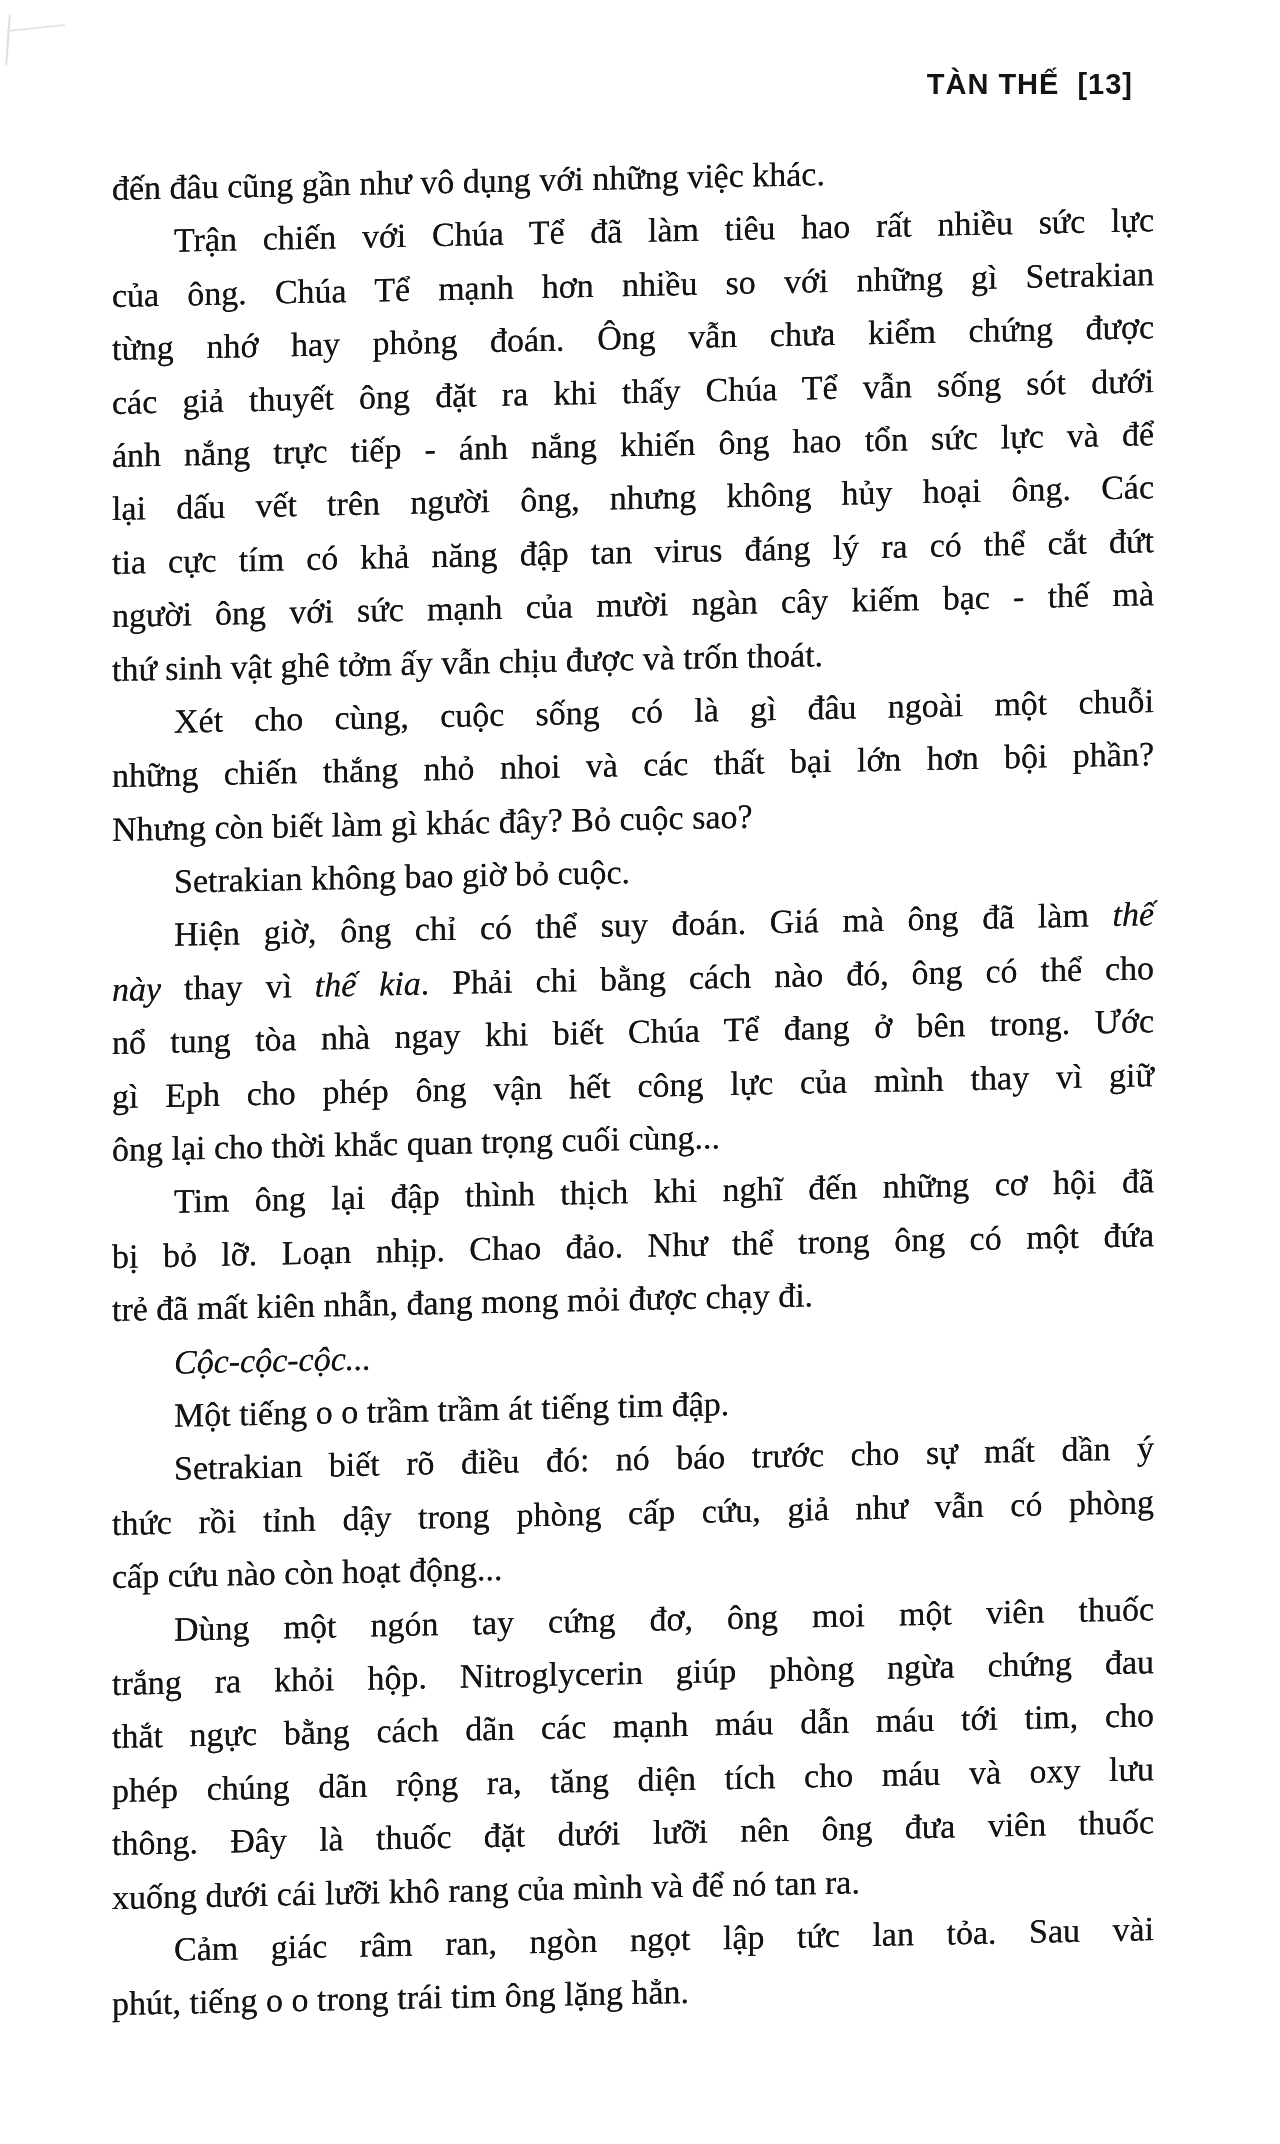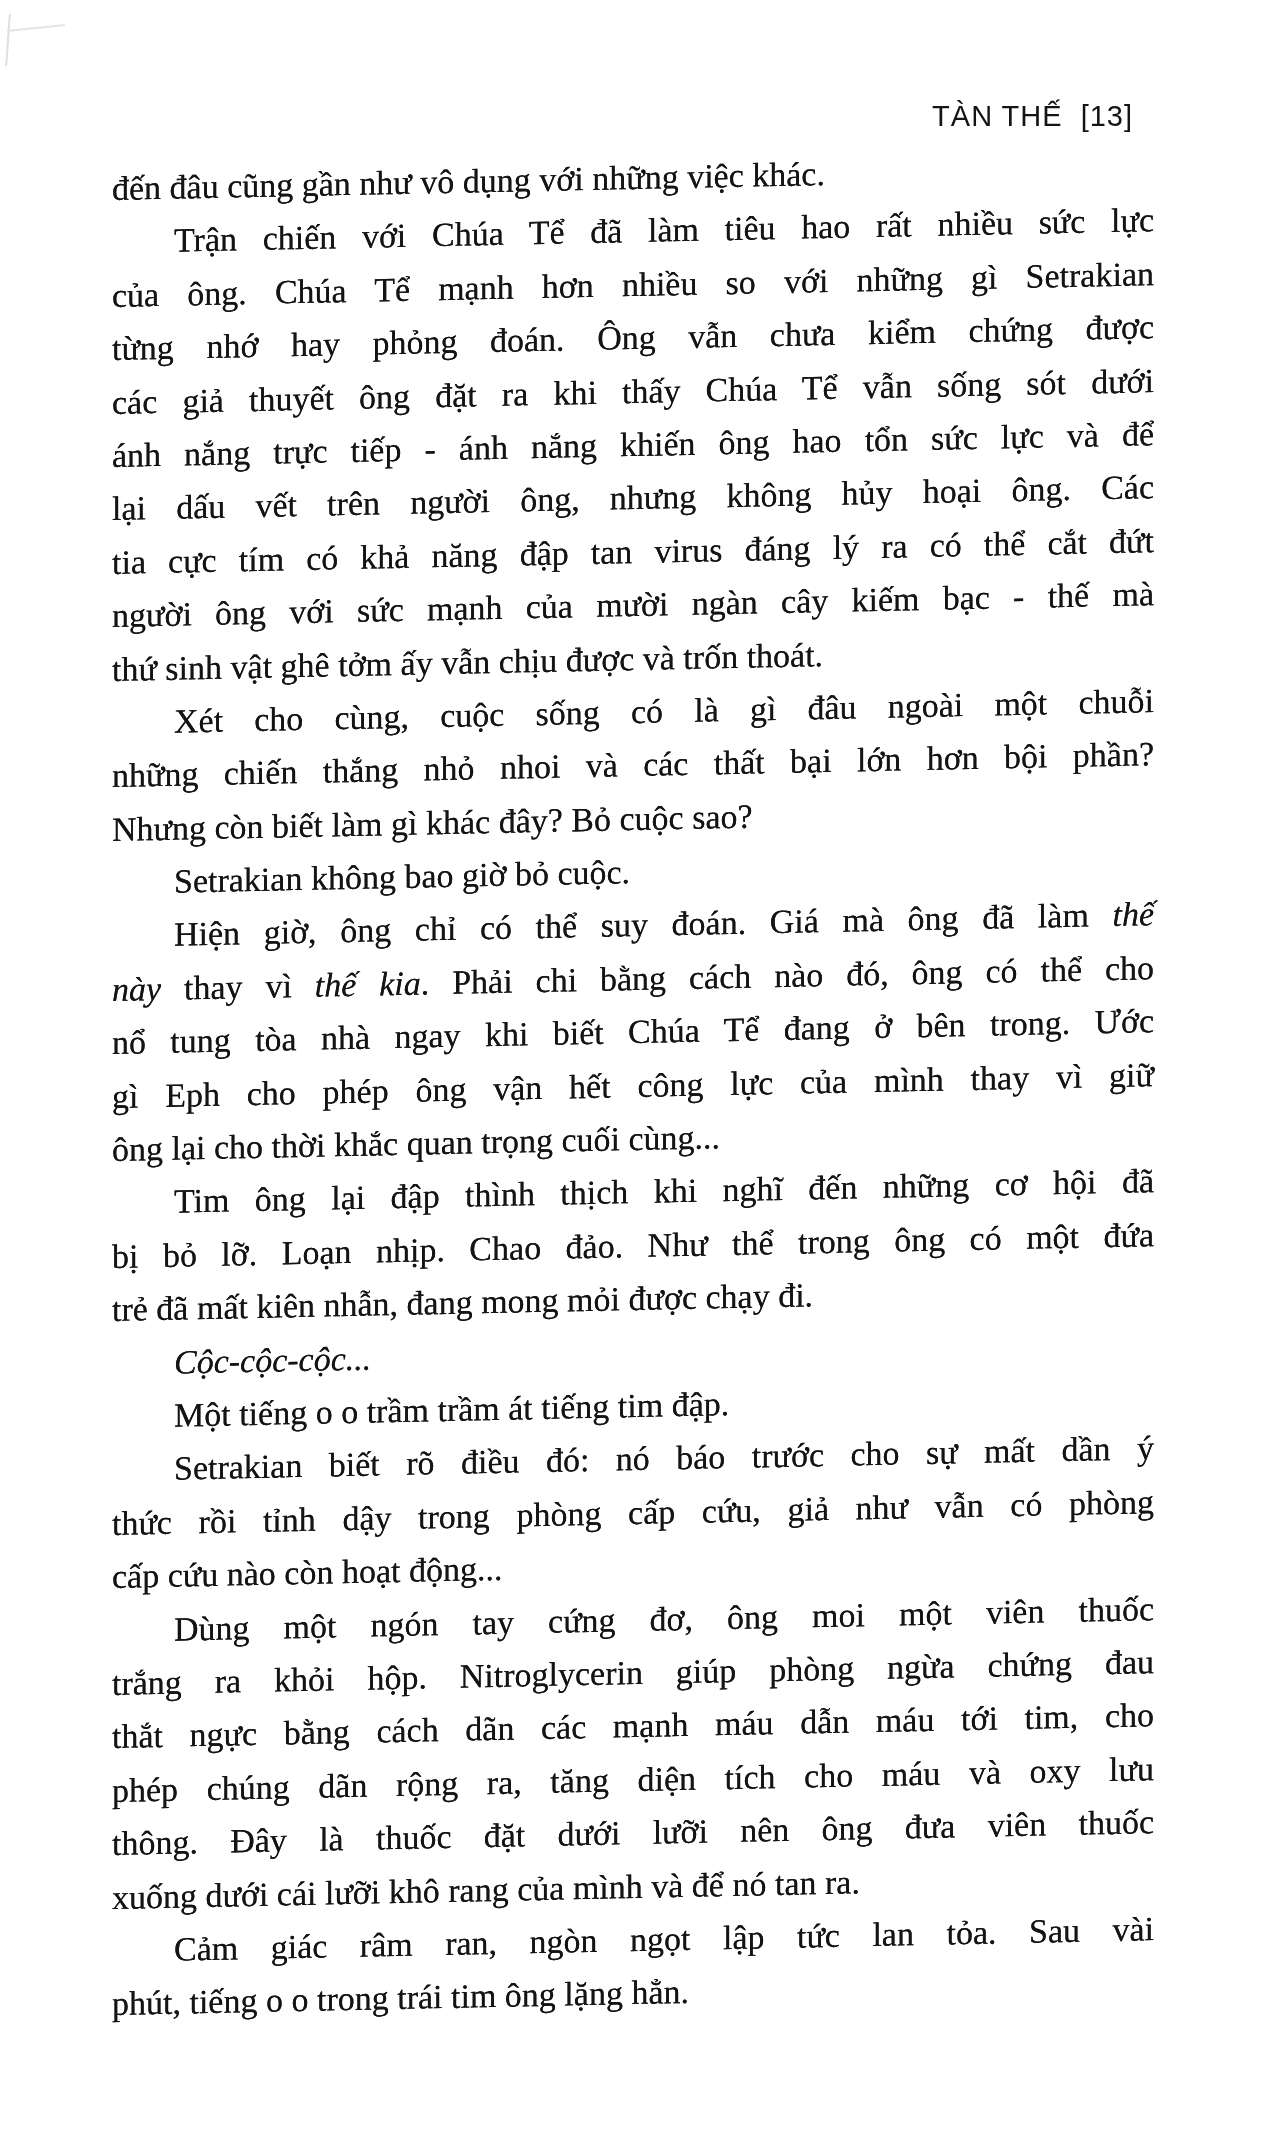--- a/index.html
+++ b/index.html
@@ -12,26 +12,26 @@
     overflow: hidden;
     font-family: "Liberation Serif", serif;
   }
   
   .scan-mark { position: absolute; left: 0; top: 14px; width: 70px; height: 60px; opacity: 0.45; }
   .scan-mark .v { position: absolute; left: 7px; top: 0; width: 2px; height: 52px; background: #b9b9b9; transform: rotate(4deg); }
   .scan-mark .h { position: absolute; left: 7px; top: 16px; width: 58px; height: 2px; background: #c4c4c4; transform: rotate(-6deg); transform-origin: 0 0; }
 
   .page-header {
     position: absolute;
-    top: 100px;
+    top: 68px;
     left: 0;
     width: 1133px;
     text-align: right;
     font-family: "Liberation Sans", sans-serif;
-    font-weight: 400;
+    font-weight: 700;
     font-size: 29px;
     letter-spacing: 1px;
     white-space: nowrap;
   }
   .page-header .page-num { margin-left: 18px; }
 
   .text-block {
     position: absolute;
     left: 112px;
     top: 162px;

